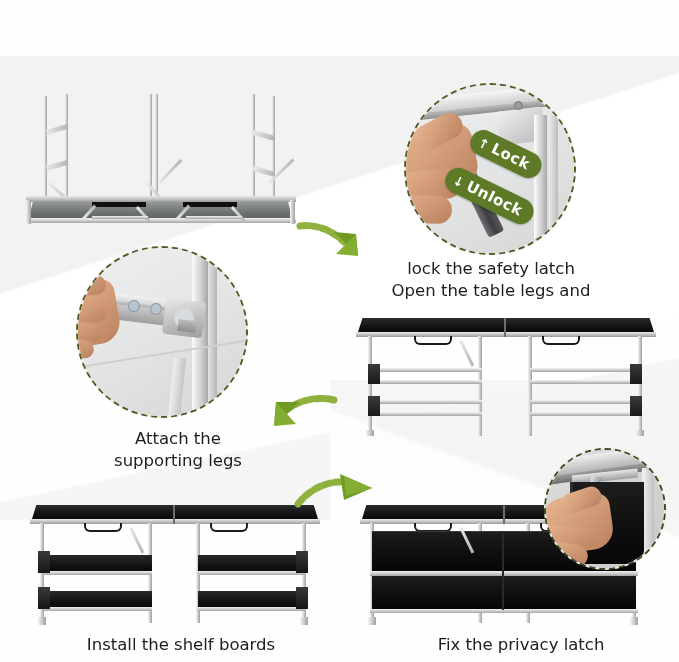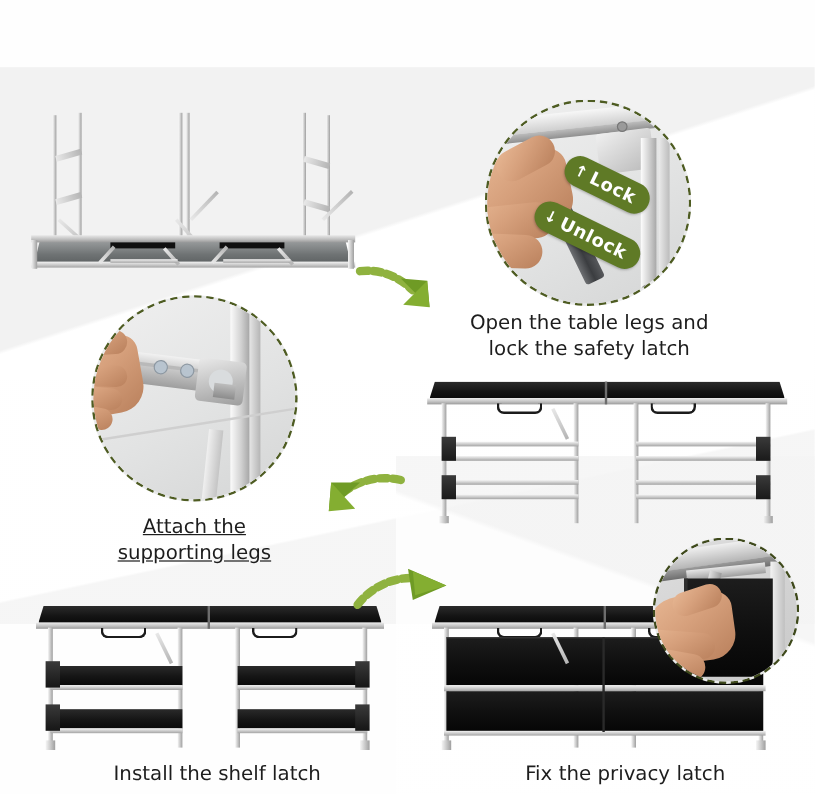--- a/index.html
+++ b/index.html
@@ -179,22 +179,22 @@
       </div>
 
       <div class="pill" style="left:36px;top:98px;height:26px;transform:rotate(26deg);">
         <span class="arw">↓</span>
         <span class="ptxt">Unlock</span>
       </div>
     </div>
   </div>
 
   <div class="caption" style="left:370px;top:258px;width:242px;">
+    <div>lock the safety latch</div>
     <div>Open the table legs and</div>
-    <div>lock the safety latch</div>
   </div>
 
   <svg class="arrow" style="left:296px;top:218px;width:80px;height:48px;" viewBox="0 0 80 48">
     <path d="M4 8 C20 6 36 12 48 24" stroke="#8fb23f" stroke-width="7" fill="none" stroke-dasharray="7 4" stroke-linecap="round"></path>
     <path d="M38 14 L62 38 L60 16 Z" fill="#6f9b25"></path>
     <path d="M62 38 L40 36 L60 16 Z" fill="#84ae31"></path>
   </svg>
 
   <div class="inset" style="left:76px;top:246px;width:172px;height:172px;">
     <div class="inset-inner">
@@ -229,21 +229,21 @@
       <div class="hand" style="left:-20px;top:28px;width:48px;height:20px;border-radius:16px;transform:rotate(-4deg);"></div>
       <div class="hand" style="left:-24px;top:56px;width:52px;height:18px;border-radius:16px;transform:rotate(2deg);"></div>
       <div class="hand" style="left:-26px;top:74px;width:50px;height:18px;border-radius:16px;transform:rotate(6deg);"></div>
       <div class="hand" style="left:-28px;top:90px;width:44px;height:18px;border-radius:16px;transform:rotate(10deg);"></div>
 
       <div style="position:absolute;left:92px;top:110px;width:12px;height:80px;
                   background:linear-gradient(90deg,#f0f0f0,#c4c4c4);transform:rotate(6deg);"></div>
     </div>
   </div>
 
-  <div class="caption" style="left:62px;top:428px;width:200px;text-decoration:underline;">
+  <div class="caption" style="left:78px;top:428px;width:200px;">
     <div>Attach the</div>
     <div>supporting legs</div>
   </div>
 
   <svg class="arrow" style="left:256px;top:386px;width:84px;height:50px;" viewBox="0 0 84 50">
     <path d="M78 14 C60 10 42 14 28 26" stroke="#8fb23f" stroke-width="7" fill="none" stroke-dasharray="7 4" stroke-linecap="round"></path>
     <path d="M44 16 L18 40 L20 16 Z" fill="#6f9b25"></path>
     <path d="M18 40 L40 38 L20 16 Z" fill="#84ae31"></path>
   </svg>
 
@@ -309,21 +309,21 @@
     <div class="rail" style="left:16px;top:102px;width:110px;height:4px;"></div>
     <div class="rail" style="left:172px;top:102px;width:108px;height:4px;"></div>
     <div style="position:absolute;left:12px;top:82px;width:12px;height:22px;background:linear-gradient(180deg,#3a3a3a,#161616);"></div>
     <div style="position:absolute;left:270px;top:82px;width:12px;height:22px;background:linear-gradient(180deg,#3a3a3a,#161616);"></div>
 
     <div class="brace" style="left:106px;top:22px;width:28px;height:3px;transform:rotate(64deg);"></div>
     <div class="leg" style="left:12px;top:112px;width:8px;height:8px;"></div>
     <div class="leg" style="left:274px;top:112px;width:8px;height:8px;"></div>
   </div>
 
-  <div class="caption" style="left:36px;top:634px;width:290px;">Install the shelf latch</div>
+  <div class="caption" style="left:36px;top:634px;width:290px;">Install the shelf boards</div>
 
   <svg class="arrow" style="left:292px;top:474px;width:96px;height:44px;" viewBox="0 0 96 44">
     <path d="M6 30 C18 14 38 6 56 8" stroke="#8fb23f" stroke-width="7" fill="none" stroke-dasharray="7 4" stroke-linecap="round"></path>
     <path d="M48 0 L80 14 L52 26 Z" fill="#6f9b25"></path>
     <path d="M80 14 L54 22 L52 2 Z" fill="#84ae31"></path>
   </svg>
 
   <div class="fig" style="left:356px;top:505px;width:300px;height:120px;">
     <div class="top-slab" style="left:6px;top:0px;width:286px;height:14px;
          clip-path:polygon(1.5% 0,98.5% 0,100% 100%,0 100%);"></div>

